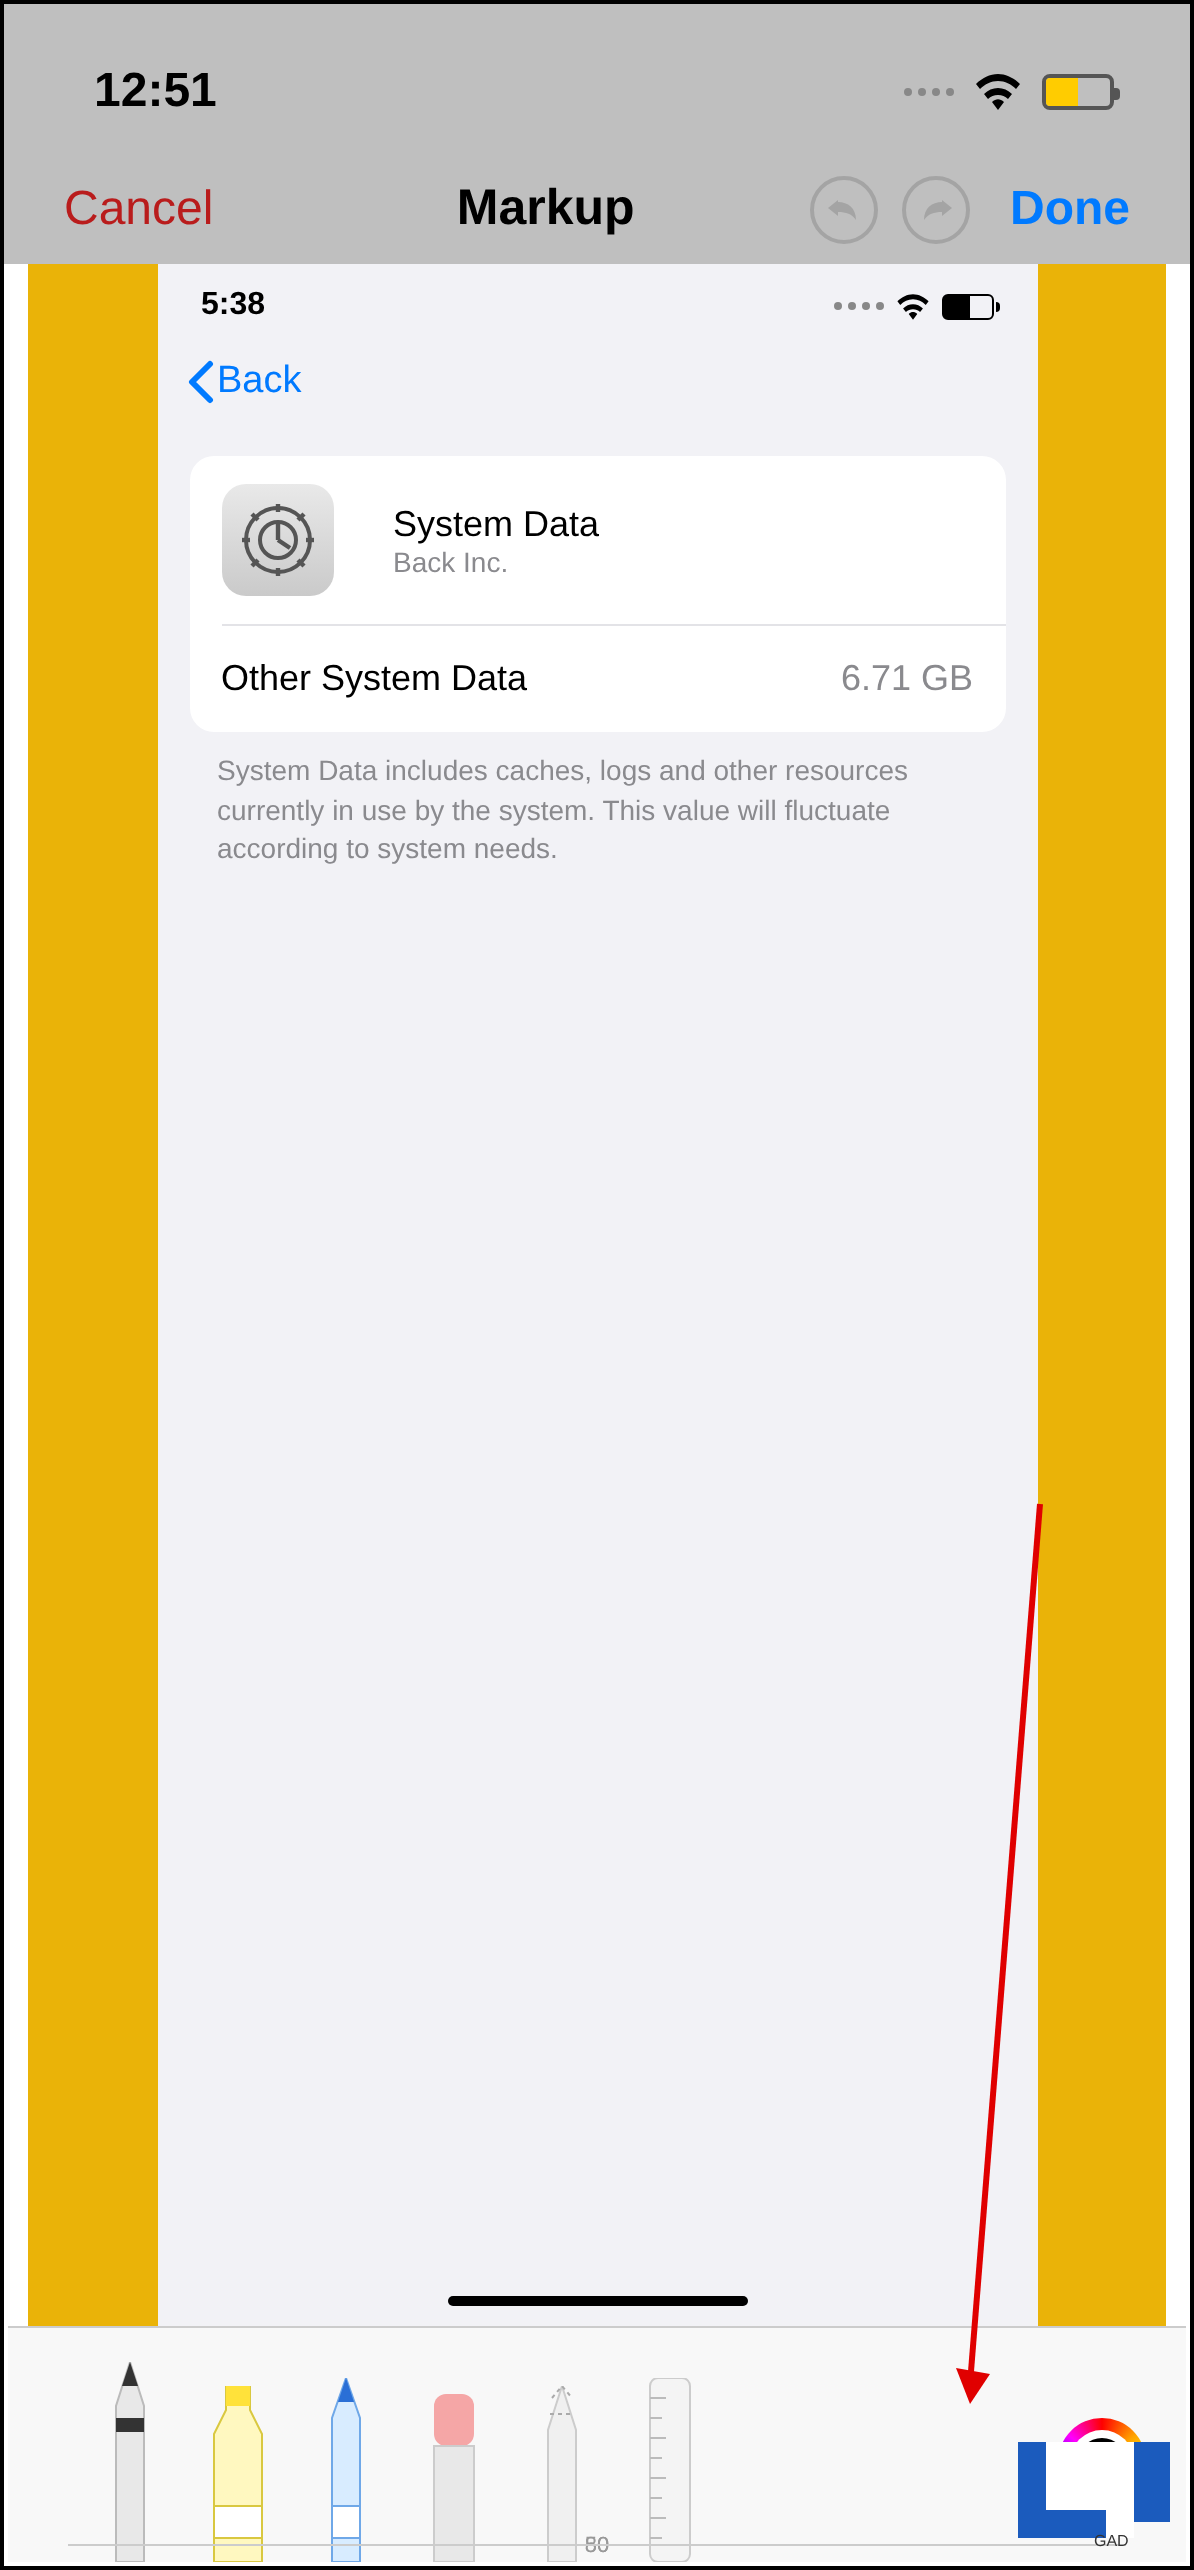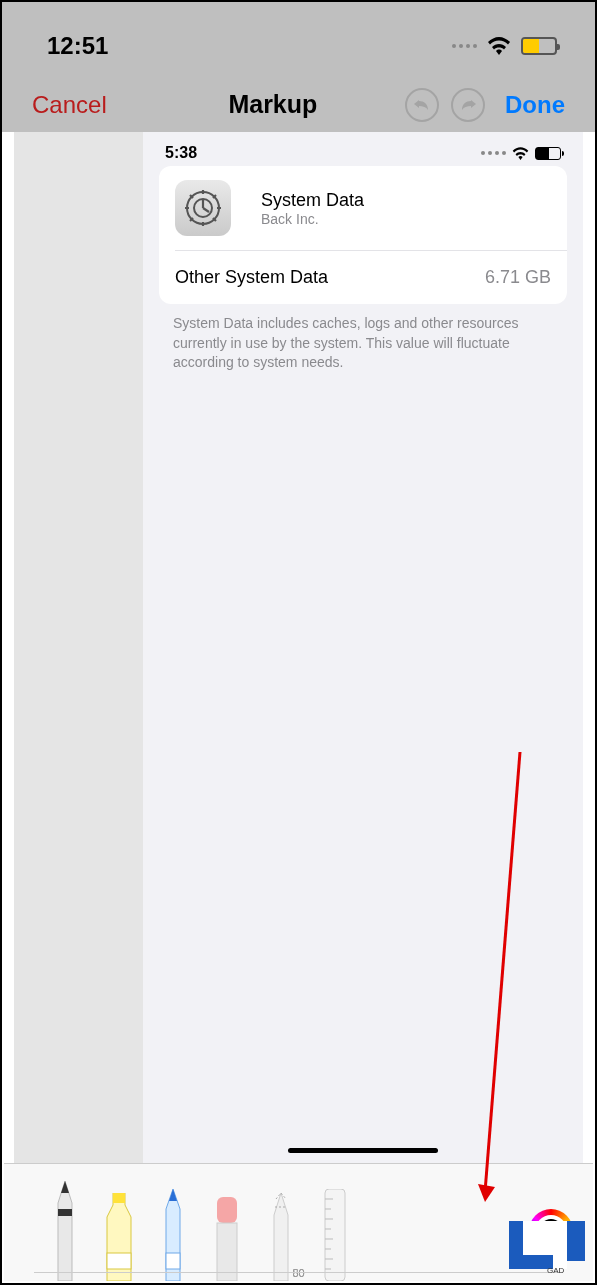--- a/index.html
+++ b/index.html
@@ -17,21 +17,21 @@
     .battery-fill-yellow { width: 50%; height: 100%; background: #ffcc00; border-radius: 2px 0 0 2px; }
     
     
     .markup-bar { height: 55px; background: #bfbfbf; display: flex; align-items: center; padding: 0 30px; }
     .mk-cancel { color: #b91c1c; font-size: 24px; }
     .mk-title { flex: 1; text-align: center; font-size: 25px; font-weight: 700; color: #000; margin-left: 40px; }
     .mk-undo, .mk-redo { width: 34px; height: 34px; border: 2px solid #8a8a8a; border-radius: 50%; display:flex; align-items:center; justify-content:center; margin: 0 6px; opacity:.5;}
     .mk-done { color: #007aff; font-size: 24px; font-weight: 600; margin-left: 14px; }
     
     
-    .canvas { position: absolute; top: 130px; left: 12px; right: 12px; bottom: 120px; background: #e5e5e5; display: flex; justify-content: flex-end; }
+    .canvas { position: absolute; top: 130px; left: 12px; right: 12px; bottom: 120px; background: #eab308; display: flex; justify-content: center; }
     
     
     .inner { width: 440px; height: 100%; background: #f2f2f6; position: relative; }
     .inner-status { height: 34px; display:flex; align-items:center; justify-content:space-between; padding: 8px 22px 0; }
     .inner-time { font-size: 16px; font-weight: 700; }
     .inner-icons { display:flex; gap:6px; align-items:center; }
     .inner-wifi { width: 17px; height: 13px; }
     .inner-battery { width: 26px; height: 13px; border: 1.5px solid #000; border-radius: 3px; position: relative; }
     .inner-battery::after { content:''; position:absolute; right:-4px; top:3px; width:2px; height:5px; background:#000; border-radius:0 2px 2px 0;}
     .inner-battery-fill { width: 55%; height: 100%; background: #000; }
@@ -118,20 +118,26 @@
             <span></span>
             <span></span>
           </div>
         <svg class="inner-wifi" viewBox="0 0 24 18">
             <path d="M12 18l-3-4c1-1 2-1.4 3-1.4s2 .4 3 1.4zM5 10c2-2 4.3-3 7-3s5 1 7 3l-2 2.5c-1.4-1.4-3-2-5-2s-3.6.6-5 2zM1 5C4 2 8 0 12 0s8 2 11 5l-2 2.5C18.5 5 15.5 3.5 12 3.5S5.5 5 3 7.5z" fill="#000"></path>
           </svg>
         <div class="inner-battery">
             <div class="inner-battery-fill"></div>
           </div>
       </div>
+    </div>
+    <div class="back-row">
+      <svg class="chev-left" viewBox="0 0 14 22">
+          <path d="M12 2L3 11l9 9" stroke="#007aff" stroke-width="3" fill="none" stroke-linecap="round" stroke-linejoin="round"></path>
+        </svg>
+      <span class="back-label">Back</span>
     </div>
     <div class="card">
       <div class="card-head">
         <div class="settings-icon">
           <svg class="gear" viewBox="0 0 40 40">
             <circle cx="20" cy="20" r="16" fill="none" stroke="#555" stroke-width="2"></circle>
             <circle cx="20" cy="20" r="9" fill="none" stroke="#555" stroke-width="2"></circle>
             <g stroke="#555" stroke-width="2.2">
               <line x1="20" y1="2" x2="20" y2="6"></line>
                 <line x1="20" y1="34" x2="20" y2="38"></line>

